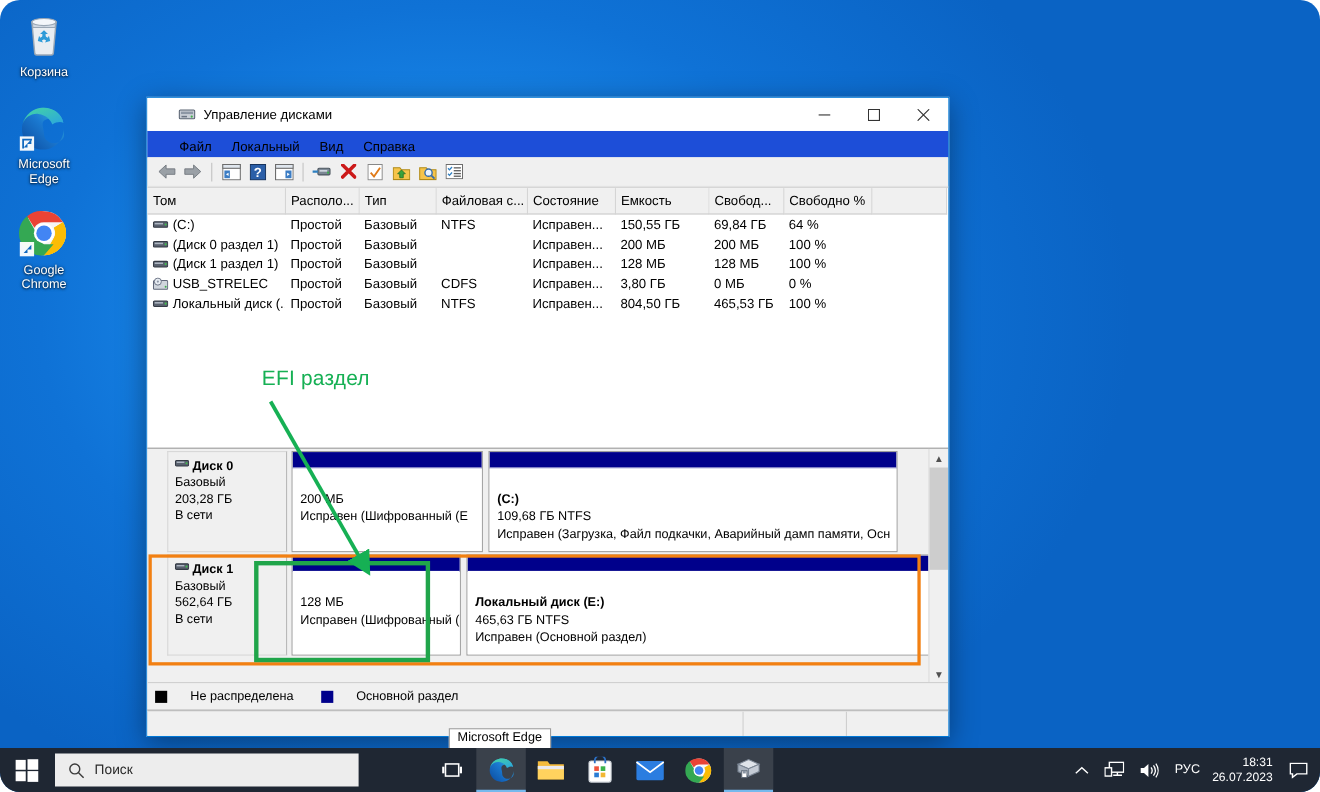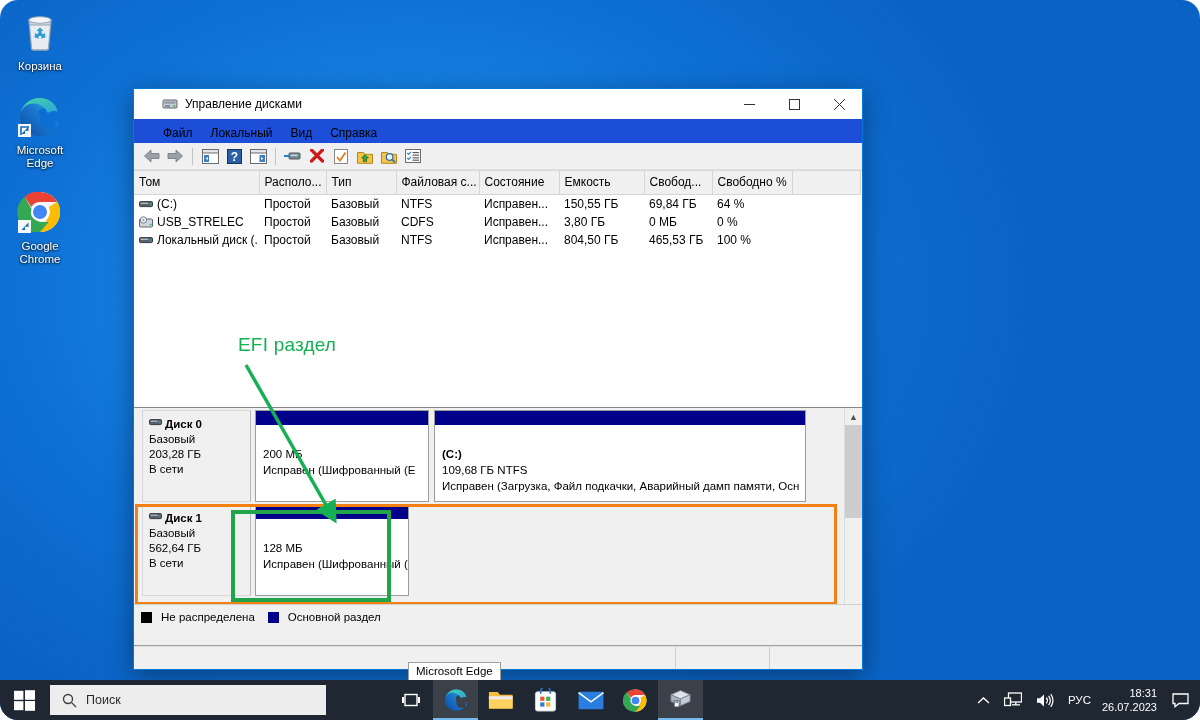--- a/index.html
+++ b/index.html
@@ -133,21 +133,21 @@
     border-bottom: 1px solid #a0a0a0;
   }
   #gfx-scroll {
     position:absolute; left:0; top:0; right:17px; bottom: 24px;
     background: #f0f0f0;
     overflow: hidden;
   }
   .disk-row {
     display:flex;
     height: 92px;
-    margin: 2px 3px 0 8px;
+    margin: 2px 3px 0 18px;
     background: #f0f0f0;
   }
   .disk-head {
     width: 96px; flex:none;
     background:#f0f0f0;
     border: 1px solid #d8d8d8;
     border-right: 1px solid #b9b9b9;
     padding: 6px 5px 0 6px;
     font-size: 11.5px;
     line-height: 15px;
@@ -178,28 +178,28 @@
     position:absolute;
     left: 97px; top: 102px;
     width: 160px; height: 92px;
     border: 4px solid #20a54a;
     box-sizing: border-box;
     pointer-events:none;
   }
 
   
   #legend {
-    position:absolute; left:0; right:0; bottom: 16px;
+    position:absolute; left:0; right:0; bottom: 0;
     height: 24px;
     background:#f0f0f0;
     border-top: 1px solid #d0d0d0;
     display:flex; align-items:center;
     padding-left: 7px;
     font-size: 11.5px;
-    gap: 9px;
+    gap: 21px;
   }
   .swatch { width: 11px; height: 11px; display:inline-block; }
   #gfx-vscroll {
     position:absolute; right:0; top:0; bottom: 24px; width: 17px;
     background:#f0f0f0; border-left:1px solid #dcdcdc;
     display:flex; flex-direction:column; align-items:center;
   }
   .sb-arrow { height: 17px; width:17px; display:flex; align-items:center; justify-content:center; font-size: 9px; color:#505050; flex:none;}
   .sb-track { flex:1; width: 17px; position:relative; }
   .sb-thumb { position:absolute; top: 0; left:0; width:17px; height: 93px; background:#cdcdcd; }
@@ -493,20 +493,50 @@
                   <rect x="1.6" y="4.6" width="7.6" height="1.4" fill="#aeb6c2"></rect>
                   <circle cx="11.6" cy="6.1" r="1" fill="#41bb4c"></circle>
                 </svg><span>(C:)</span></td>
               <td>Простой</td>
               <td>Базовый</td>
               <td>NTFS</td>
               <td>Исправен...</td>
               <td>150,55 ГБ</td>
               <td>69,84 ГБ</td>
               <td>64 %</td>
+              <td></td>
+            </tr>
+            <tr>
+              <td class="volname"><svg class="volicon" viewBox="0 0 14 12">
+                  <rect x="0.5" y="3.6" width="13" height="5" rx="1" fill="#59616e" stroke="#353b45"></rect>
+                  <rect x="1.6" y="4.6" width="7.6" height="1.4" fill="#aeb6c2"></rect>
+                  <circle cx="11.6" cy="6.1" r="1" fill="#41bb4c"></circle>
+                </svg><span>(Диск 0 раздел 1)</span></td>
+              <td>Простой</td>
+              <td>Базовый</td>
+              <td></td>
+              <td>Исправен...</td>
+              <td>200 МБ</td>
+              <td>200 МБ</td>
+              <td>100 %</td>
+              <td></td>
+            </tr>
+            <tr>
+              <td class="volname"><svg class="volicon" viewBox="0 0 14 12">
+                  <rect x="0.5" y="3.6" width="13" height="5" rx="1" fill="#59616e" stroke="#353b45"></rect>
+                  <rect x="1.6" y="4.6" width="7.6" height="1.4" fill="#aeb6c2"></rect>
+                  <circle cx="11.6" cy="6.1" r="1" fill="#41bb4c"></circle>
+                </svg><span>(Диск 1 раздел 1)</span></td>
+              <td>Простой</td>
+              <td>Базовый</td>
+              <td></td>
+              <td>Исправен...</td>
+              <td>128 МБ</td>
+              <td>128 МБ</td>
+              <td>100 %</td>
               <td></td>
             </tr>
             <tr>
               <td class="volname"><svg class="volicon" viewBox="0 0 14 12">
                   <rect x="0.5" y="3" width="13" height="8" rx="1" fill="#cfd5dc" stroke="#60687a"></rect>
                   <circle cx="4.5" cy="4" r="3.2" fill="#e7ecf2" stroke="#60687a" stroke-width=".8"></circle>
                   <circle cx="4.5" cy="4" r="1" fill="#8d96a6"></circle>
                   <circle cx="11.6" cy="8.6" r=".9" fill="#39ad47"></circle>
                 </svg><span>USB_STRELEC</span></td>
               <td>Простой</td>
@@ -581,20 +611,28 @@
                 <div>В сети</div>
               </div>
               <div class="parts">
                 <div class="part" style="width:152px">
                   <div class="bar"></div>
                   <div class="body">
                     <div>128 МБ</div>
                     <div>Исправен (Шифрованный (</div>
                   </div>
                 </div>
+                <div class="part" style="width:438px">
+                  <div class="bar"></div>
+                  <div class="body">
+                    <div class="t1">Локальный диск  (E:)</div>
+                    <div>465,63 ГБ NTFS</div>
+                    <div>Исправен (Основной раздел)</div>
+                  </div>
+                </div>
               </div>
             </div>
           </div>
         <div id="orange-box"></div>
         <div id="green-box"></div>
       </div>
 
       <div id="gfx-vscroll">
         <div class="sb-arrow">▲</div>
         <div class="sb-track">

